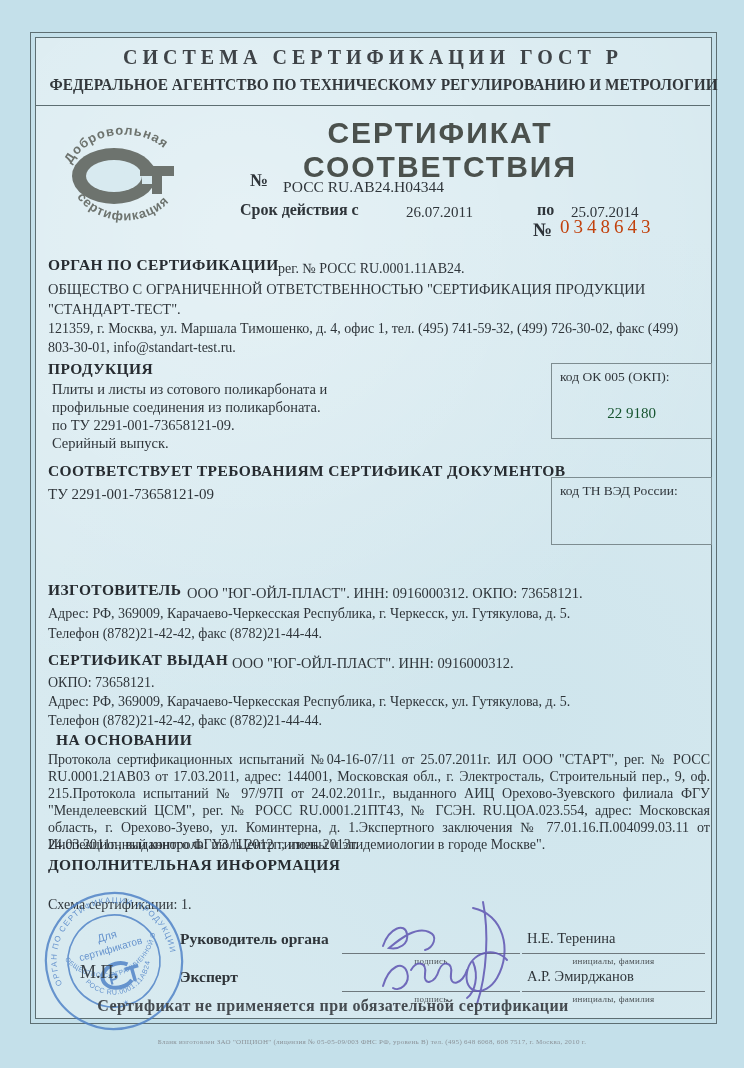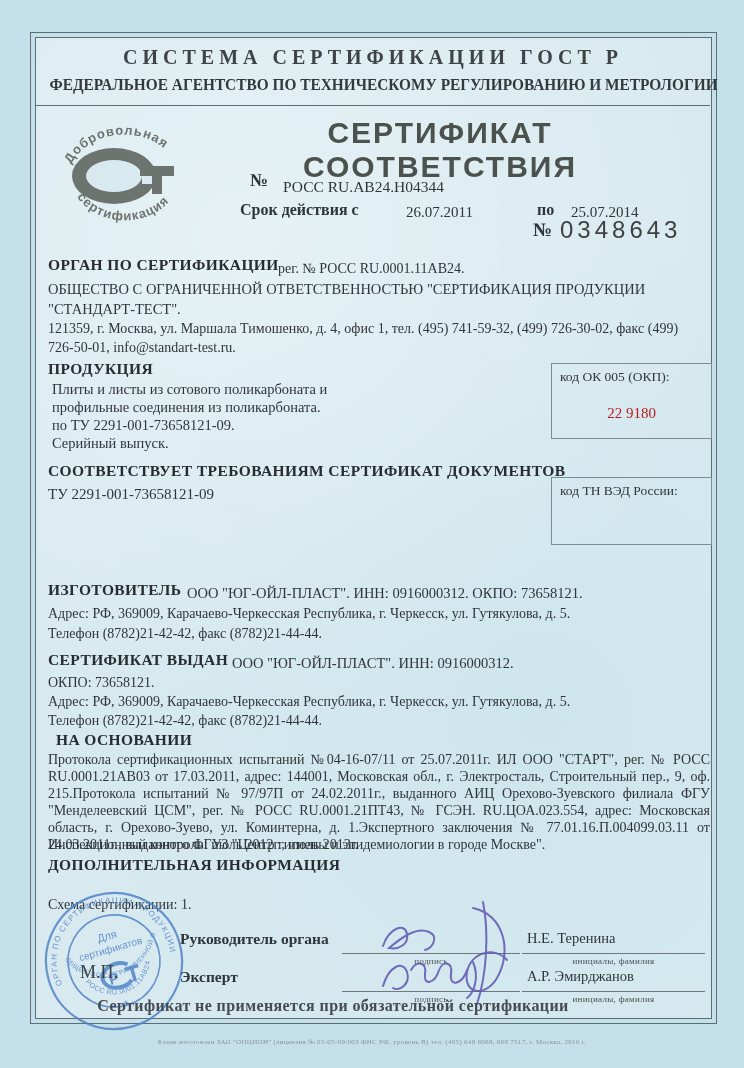--- a/index.html
+++ b/index.html
@@ -13,24 +13,24 @@
   .b{font-weight:bold;}
   .c{text-align:center;}
   .h{font-weight:bold;font-size:15.5px;letter-spacing:.4px;color:#272c31;}
   .t{font-size:14.5px;}
   .t14{font-size:14px;}
   .line{border-top:1px solid #6e787d;height:0;}
   .cap{font-size:9px;color:#4a5054;text-align:center;letter-spacing:.3px;}
   .hdr1{font-size:20px;font-weight:bold;letter-spacing:5px;color:#3e4347;}
   .hdr2{font-size:16px;font-weight:bold;color:#33383c;transform:scaleX(.96);transform-origin:center;white-space:nowrap;}
   .title{font-family:"Liberation Sans",sans-serif;font-size:30px;font-weight:bold;letter-spacing:2px;color:#4b514d;}
-  .serial{font-family:Liberation Sans, sans-serif;font-size:24px;letter-spacing:4px;color:#404040;}
+  .serial{font-family:Liberation Serif, serif;font-size:19px;letter-spacing:4px;color:#c2410c;}
   .codebox{border:1px solid #7d8c90;}
   .codebox .lbl{position:absolute;left:8px;top:5px;font-size:13.5px;color:#30363b;}
-  .codebox .val{position:absolute;left:0;right:0;text-align:center;font-size:15px;color:#b91c1c;}
+  .codebox .val{position:absolute;left:0;right:0;text-align:center;font-size:15px;color:#14532d;}
   .just{text-align:justify;}
   .disc{font-size:16px;font-weight:bold;letter-spacing:.4px;color:#454b50;}
   .fine{font-size:7px;letter-spacing:.3px;color:#8b9298;}
 </style>
 </head>
 <body>
 
 <div class="page">
 
   <div class="abs frame-outer"></div>
@@ -69,21 +69,21 @@
   <div class="abs b" style="left:537px;top:201px;font-size:16px;">по</div>
   <div class="abs t" style="left:571px;top:204px;font-size:15px;">25.07.2014</div>
   <div class="abs b" style="left:533px;top:219px;font-size:19px;">№</div>
   <div class="abs serial" style="left:560px;top:216px;">0348643</div>
 
   <div class="abs h" style="left:48px;top:256px;">ОРГАН ПО СЕРТИФИКАЦИИ</div>
   <div class="abs t14" style="left:278px;top:261px;">рег. № РОСС RU.0001.11АВ24.</div>
   <div class="abs t" style="left:48px;top:281px;">ОБЩЕСТВО С ОГРАНИЧЕННОЙ ОТВЕТСТВЕННОСТЬЮ "СЕРТИФИКАЦИЯ ПРОДУКЦИИ</div>
   <div class="abs t" style="left:48px;top:301px;">"СТАНДАРТ-ТЕСТ".</div>
   <div class="abs t14" style="left:48px;top:321px;">121359, г. Москва, ул. Маршала Тимошенко, д. 4, офис 1, тел. (495) 741-59-32, (499) 726-30-02, факс (499)</div>
-  <div class="abs t14" style="left:48px;top:340px;">726-50-01, info@standart-test.ru.</div>
+  <div class="abs t14" style="left:48px;top:340px;">803-30-01, info@standart-test.ru.</div>
 
   <div class="abs h" style="left:48px;top:360px;">ПРОДУКЦИЯ</div>
   <div class="abs t" style="left:52px;top:381px;">Плиты и листы из сотового поликарбоната и</div>
   <div class="abs t" style="left:52px;top:399px;">профильные соединения из поликарбоната.</div>
   <div class="abs t" style="left:52px;top:417px;">по ТУ 2291-001-73658121-09.</div>
   <div class="abs t" style="left:52px;top:435px;">Серийный выпуск.</div>
   <div class="abs codebox" style="left:551px;top:363px;width:159px;height:74px;">
     <div class="lbl">код ОК 005 (ОКП):</div>
     <div class="val" style="top:41px;">22 9180</div>
   </div>

